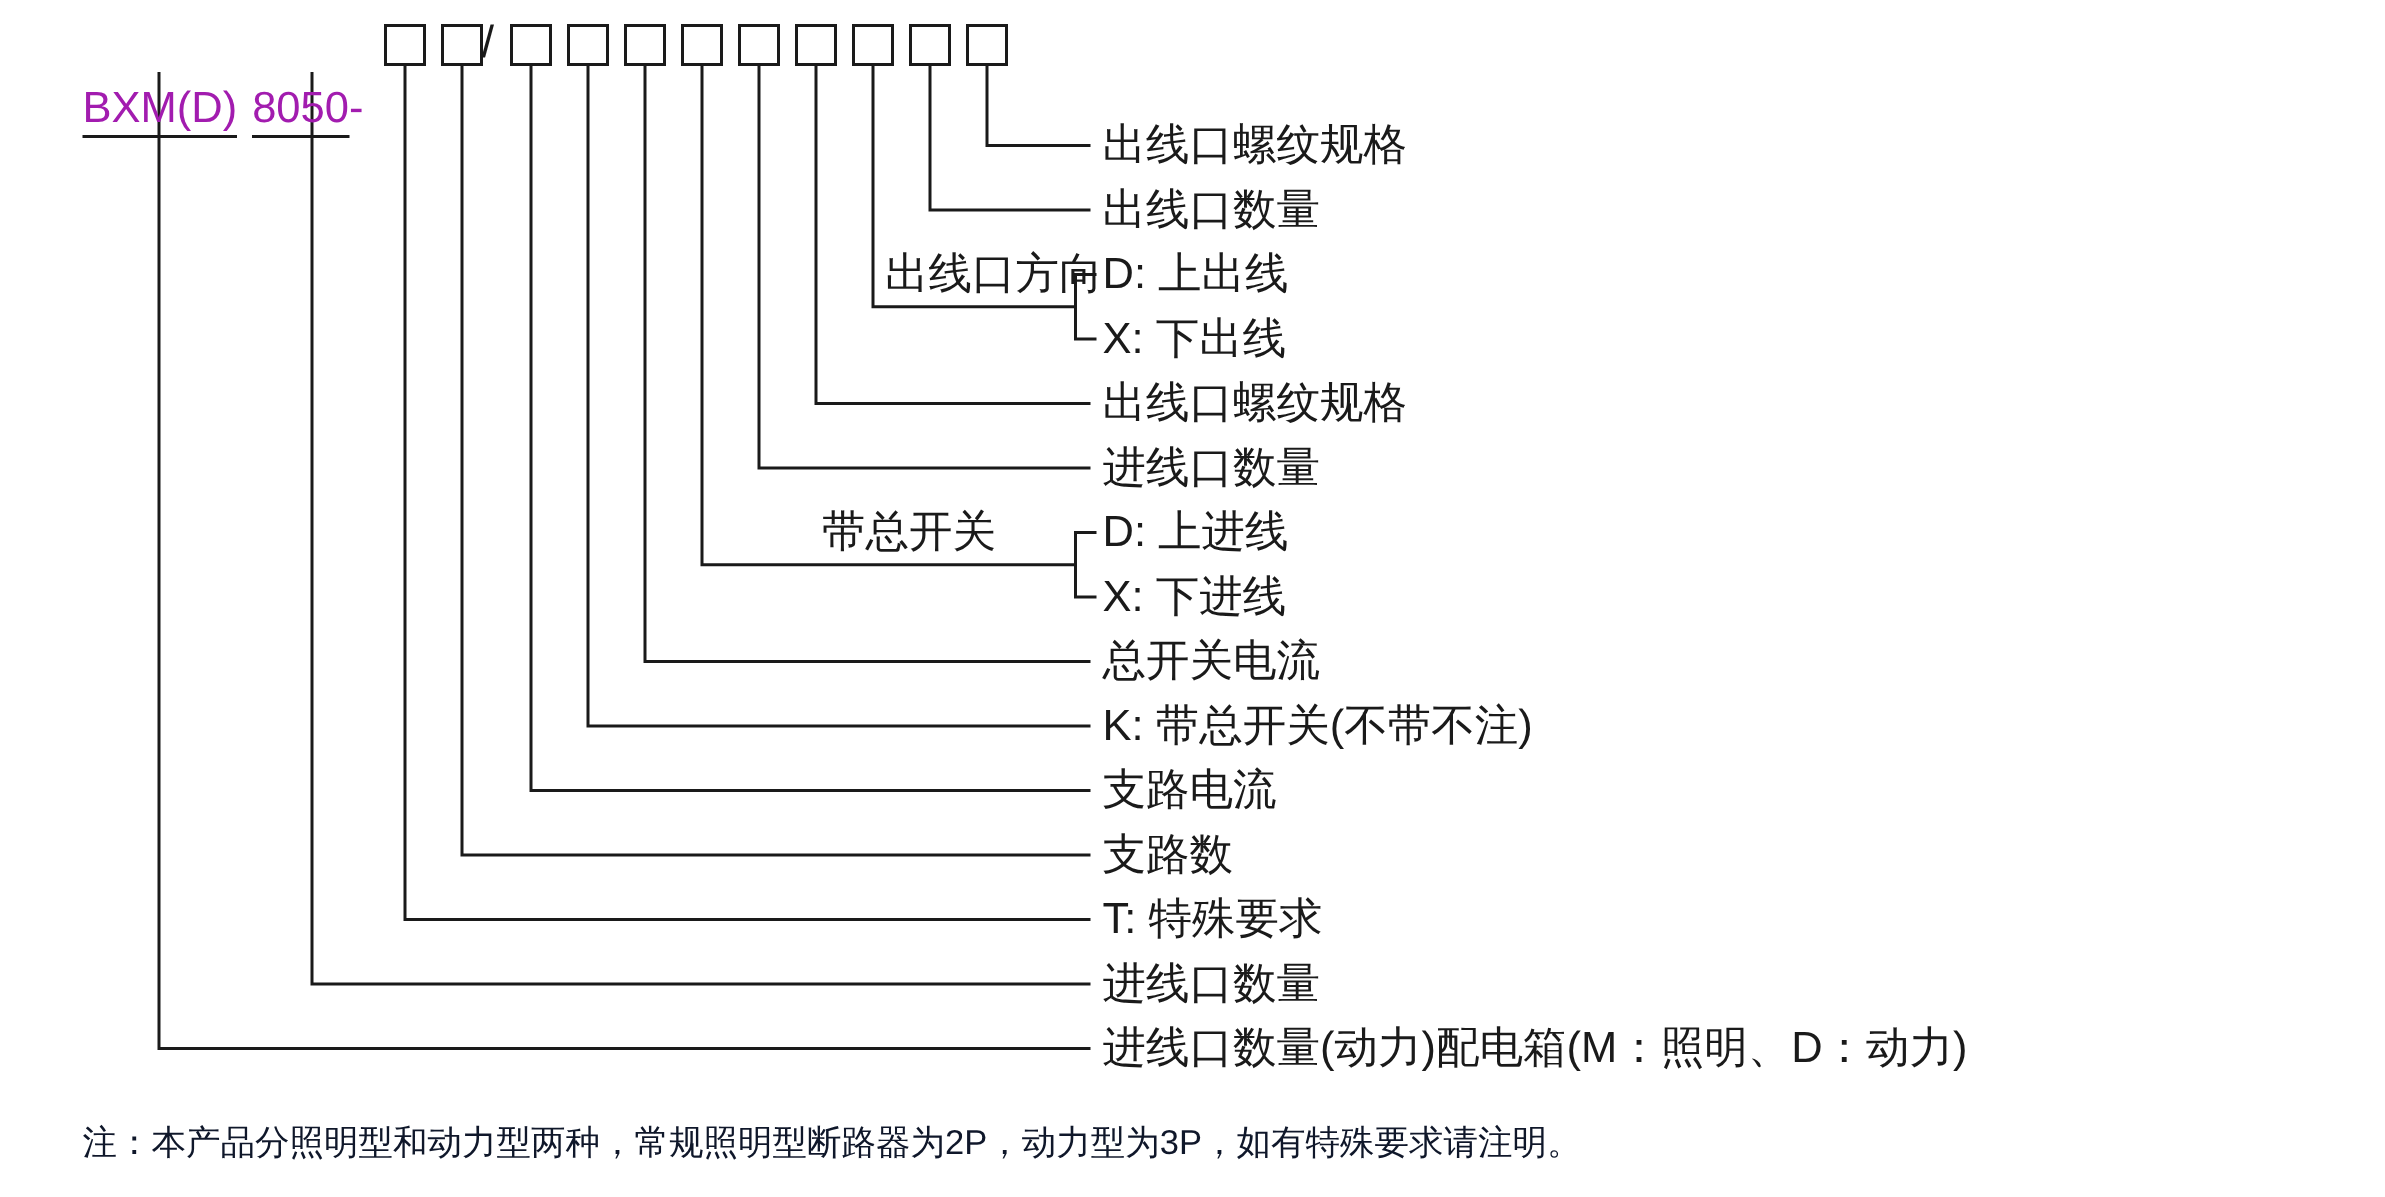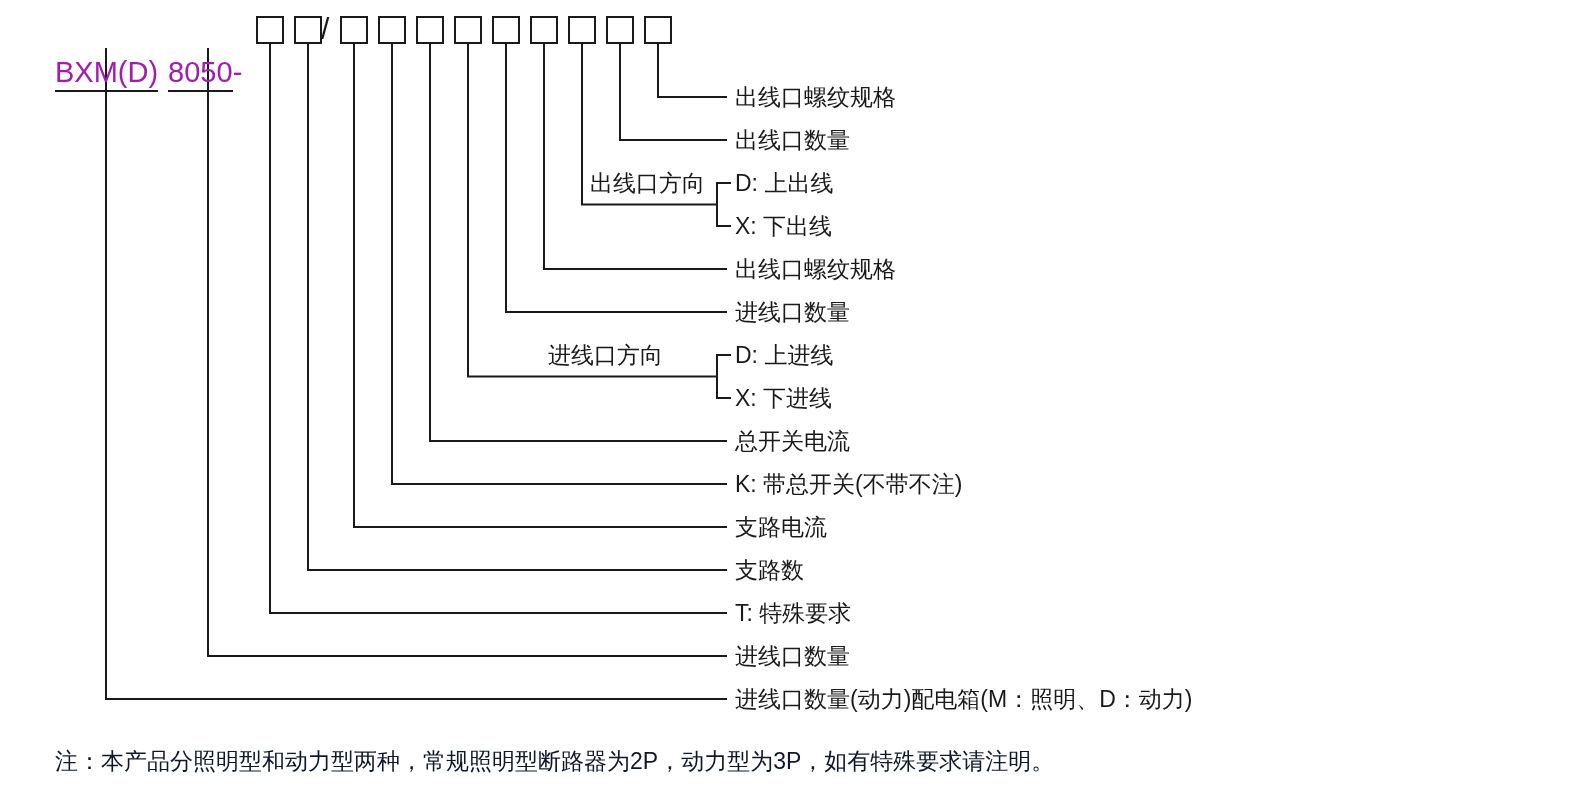--- a/index.html
+++ b/index.html
@@ -62,21 +62,21 @@
     left: 321px;
     top: 12px;
     font-size: 30px;
     line-height: 34px;
     z-index: 2;
     color: #1a1a1a;
   }
   .lbl {
     position: absolute;
     left: 735px;
-    font-size: 23px;
+    font-size: 29px;
     line-height: 26px;
     white-space: nowrap;
     z-index: 2;
     color: #1a1a1a;
     text-align: center;
   }
   .lbl.dir-outlet { left: 590px; }
   .lbl.dir-inlet  { left: 548px; }
   .note {
     position: absolute;
@@ -129,21 +129,21 @@
   <div class="mbox" style="left:606px"></div>
   <div class="mbox" style="left:644px"></div>
 
   <div class="lbl" style="top:84px">出线口螺纹规格</div>
   <div class="lbl" style="top:127px">出线口数量</div>
   <div class="lbl dir-outlet" style="top:170px">出线口方向</div>
   <div class="lbl" style="top:170px">D: 上出线</div>
   <div class="lbl" style="top:213px">X: 下出线</div>
   <div class="lbl" style="top:256px">出线口螺纹规格</div>
   <div class="lbl" style="top:299px">进线口数量</div>
-  <div class="lbl dir-inlet" style="top:342px">进线口方向</div>
+  <div class="lbl dir-inlet" style="top:342px">带总开关</div>
   <div class="lbl" style="top:342px">D: 上进线</div>
   <div class="lbl" style="top:385px">X: 下进线</div>
   <div class="lbl" style="top:428px">总开关电流</div>
   <div class="lbl" style="top:471px">K: 带总开关(不带不注)</div>
   <div class="lbl" style="top:514px">支路电流</div>
   <div class="lbl" style="top:557px">支路数</div>
   <div class="lbl" style="top:600px">T: 特殊要求</div>
   <div class="lbl" style="top:643px">进线口数量</div>
   <div class="lbl" style="top:686px">进线口数量(动力)配电箱(M：照明、D：动力)</div>
 

